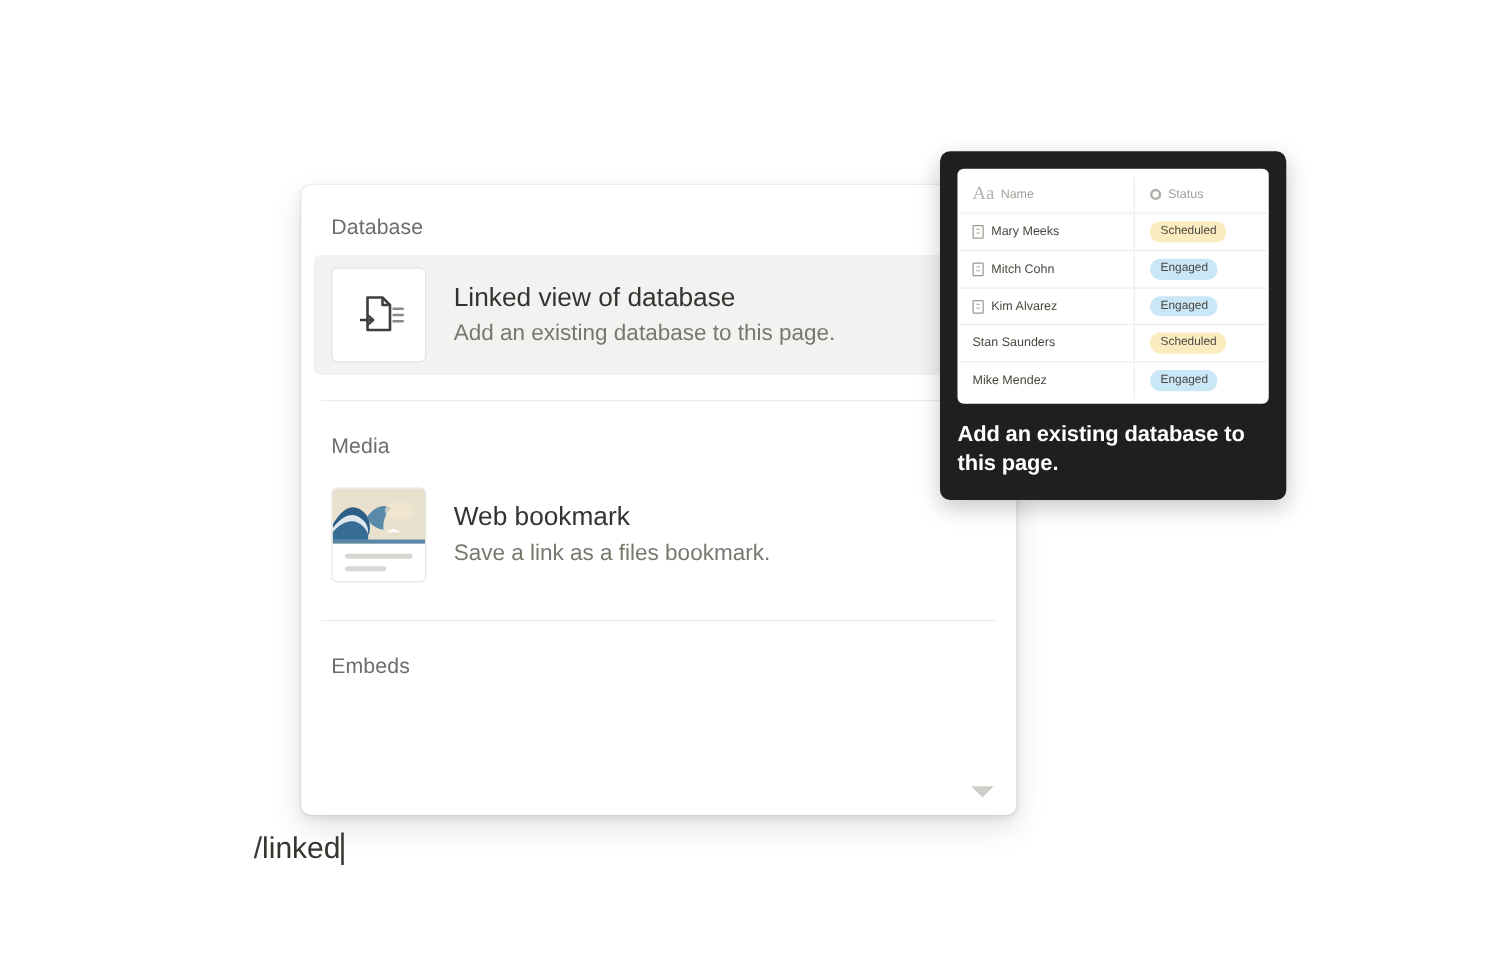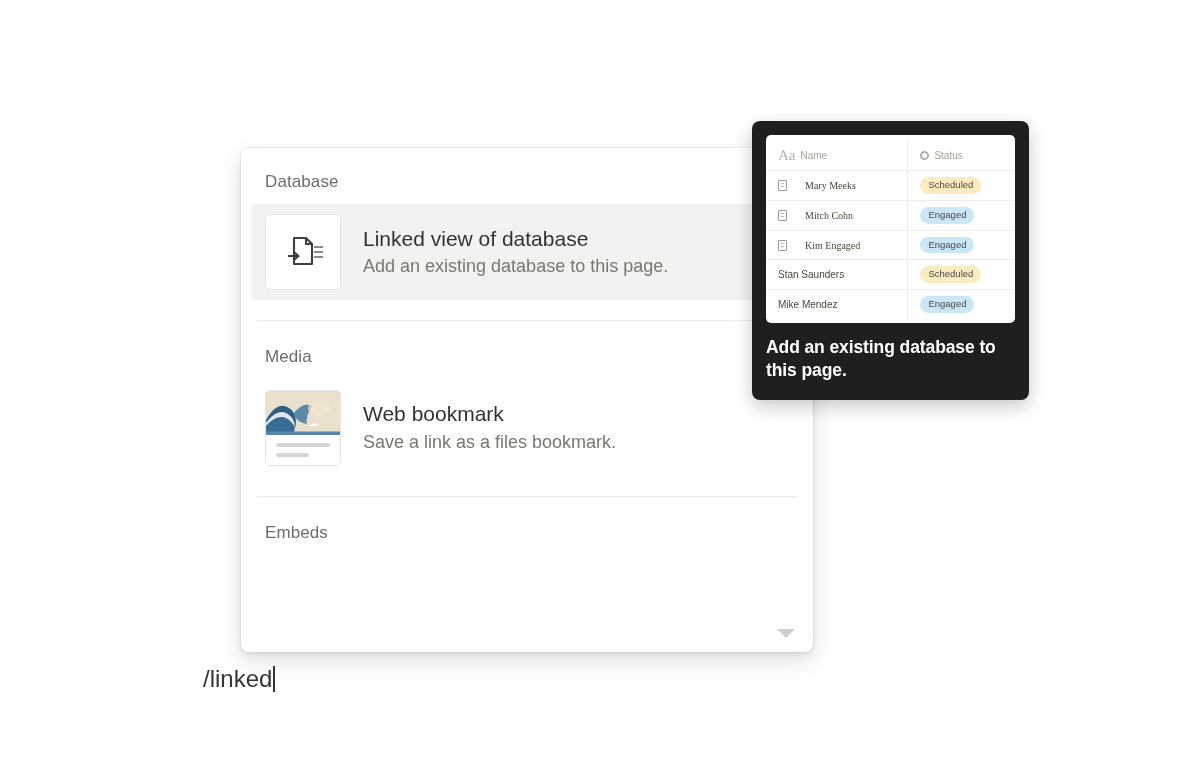--- a/index.html
+++ b/index.html
@@ -182,21 +182,21 @@
     font-family: "Liberation Serif", serif;
   }
 
   .tt-gear {
     width: 9px; height: 9px;
     border-radius: 50%;
     border: 2px solid #b0b0a9;
     flex: 0 0 auto;
   }
 
-  .tt-name-cell { display: flex; align-items: flex-start; gap: 18px; font-family: Liberation Serif, serif; }
+  .tt-name-cell { display: flex; align-items: flex-start; gap: 6px; }
 
   .tt-pageicon {
     flex: 0 0 auto;
     width: 9px; height: 11px;
     background: #ffffff;
     border: 1px solid #9b9b94;
     border-radius: 1px;
     position: relative;
   }
   .tt-pageicon::after {
@@ -340,21 +340,21 @@
               </span>
             </td>
             <td class="tt-col-status">
               <span class="badge" style="background:#c9e7f7">Engaged</span>
             </td>
           </tr>
           <tr>
             <td class="tt-col-name">
               <span class="tt-name-cell">
                 <span class="tt-pageicon"></span>
-                <span class="tt-name">Kim Engaged</span>
+                <span class="tt-name">Kim Alvarez</span>
               </span>
             </td>
             <td class="tt-col-status">
               <span class="badge" style="background:#c9e7f7">Engaged</span>
             </td>
           </tr>
           <tr>
             <td class="tt-col-name">
               <span class="tt-name-plain">Stan Saunders</span>
             </td>

